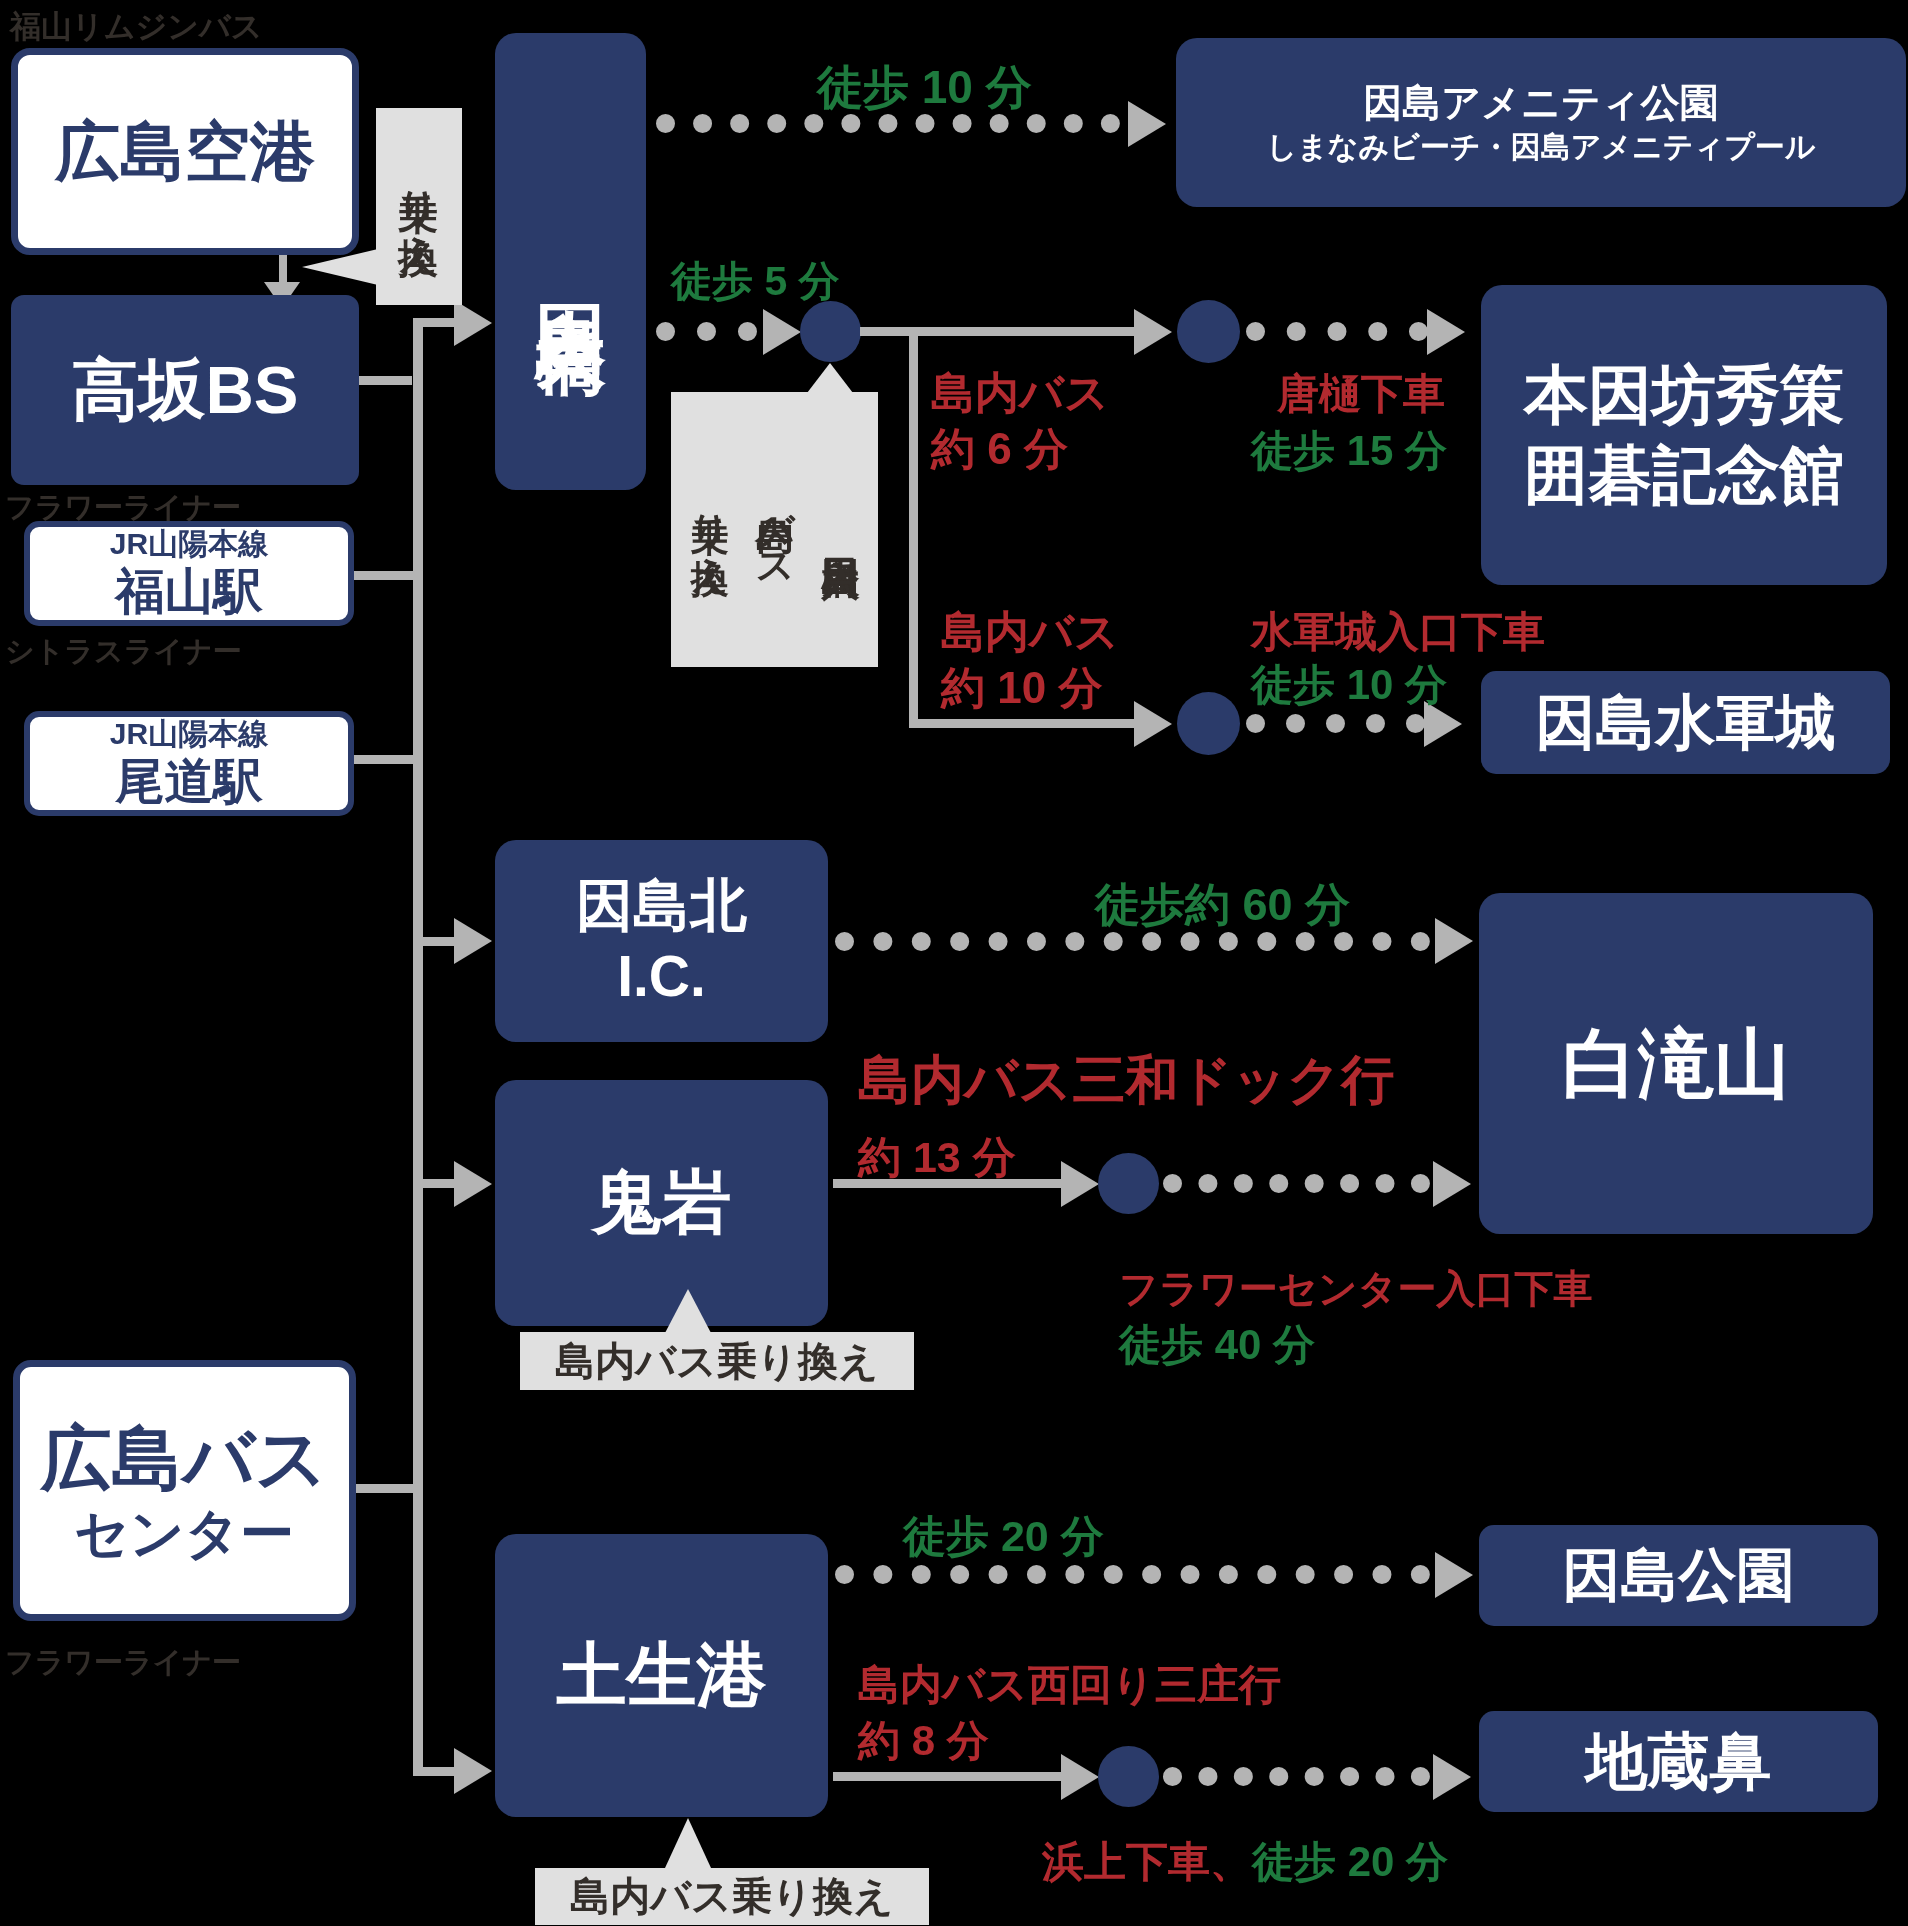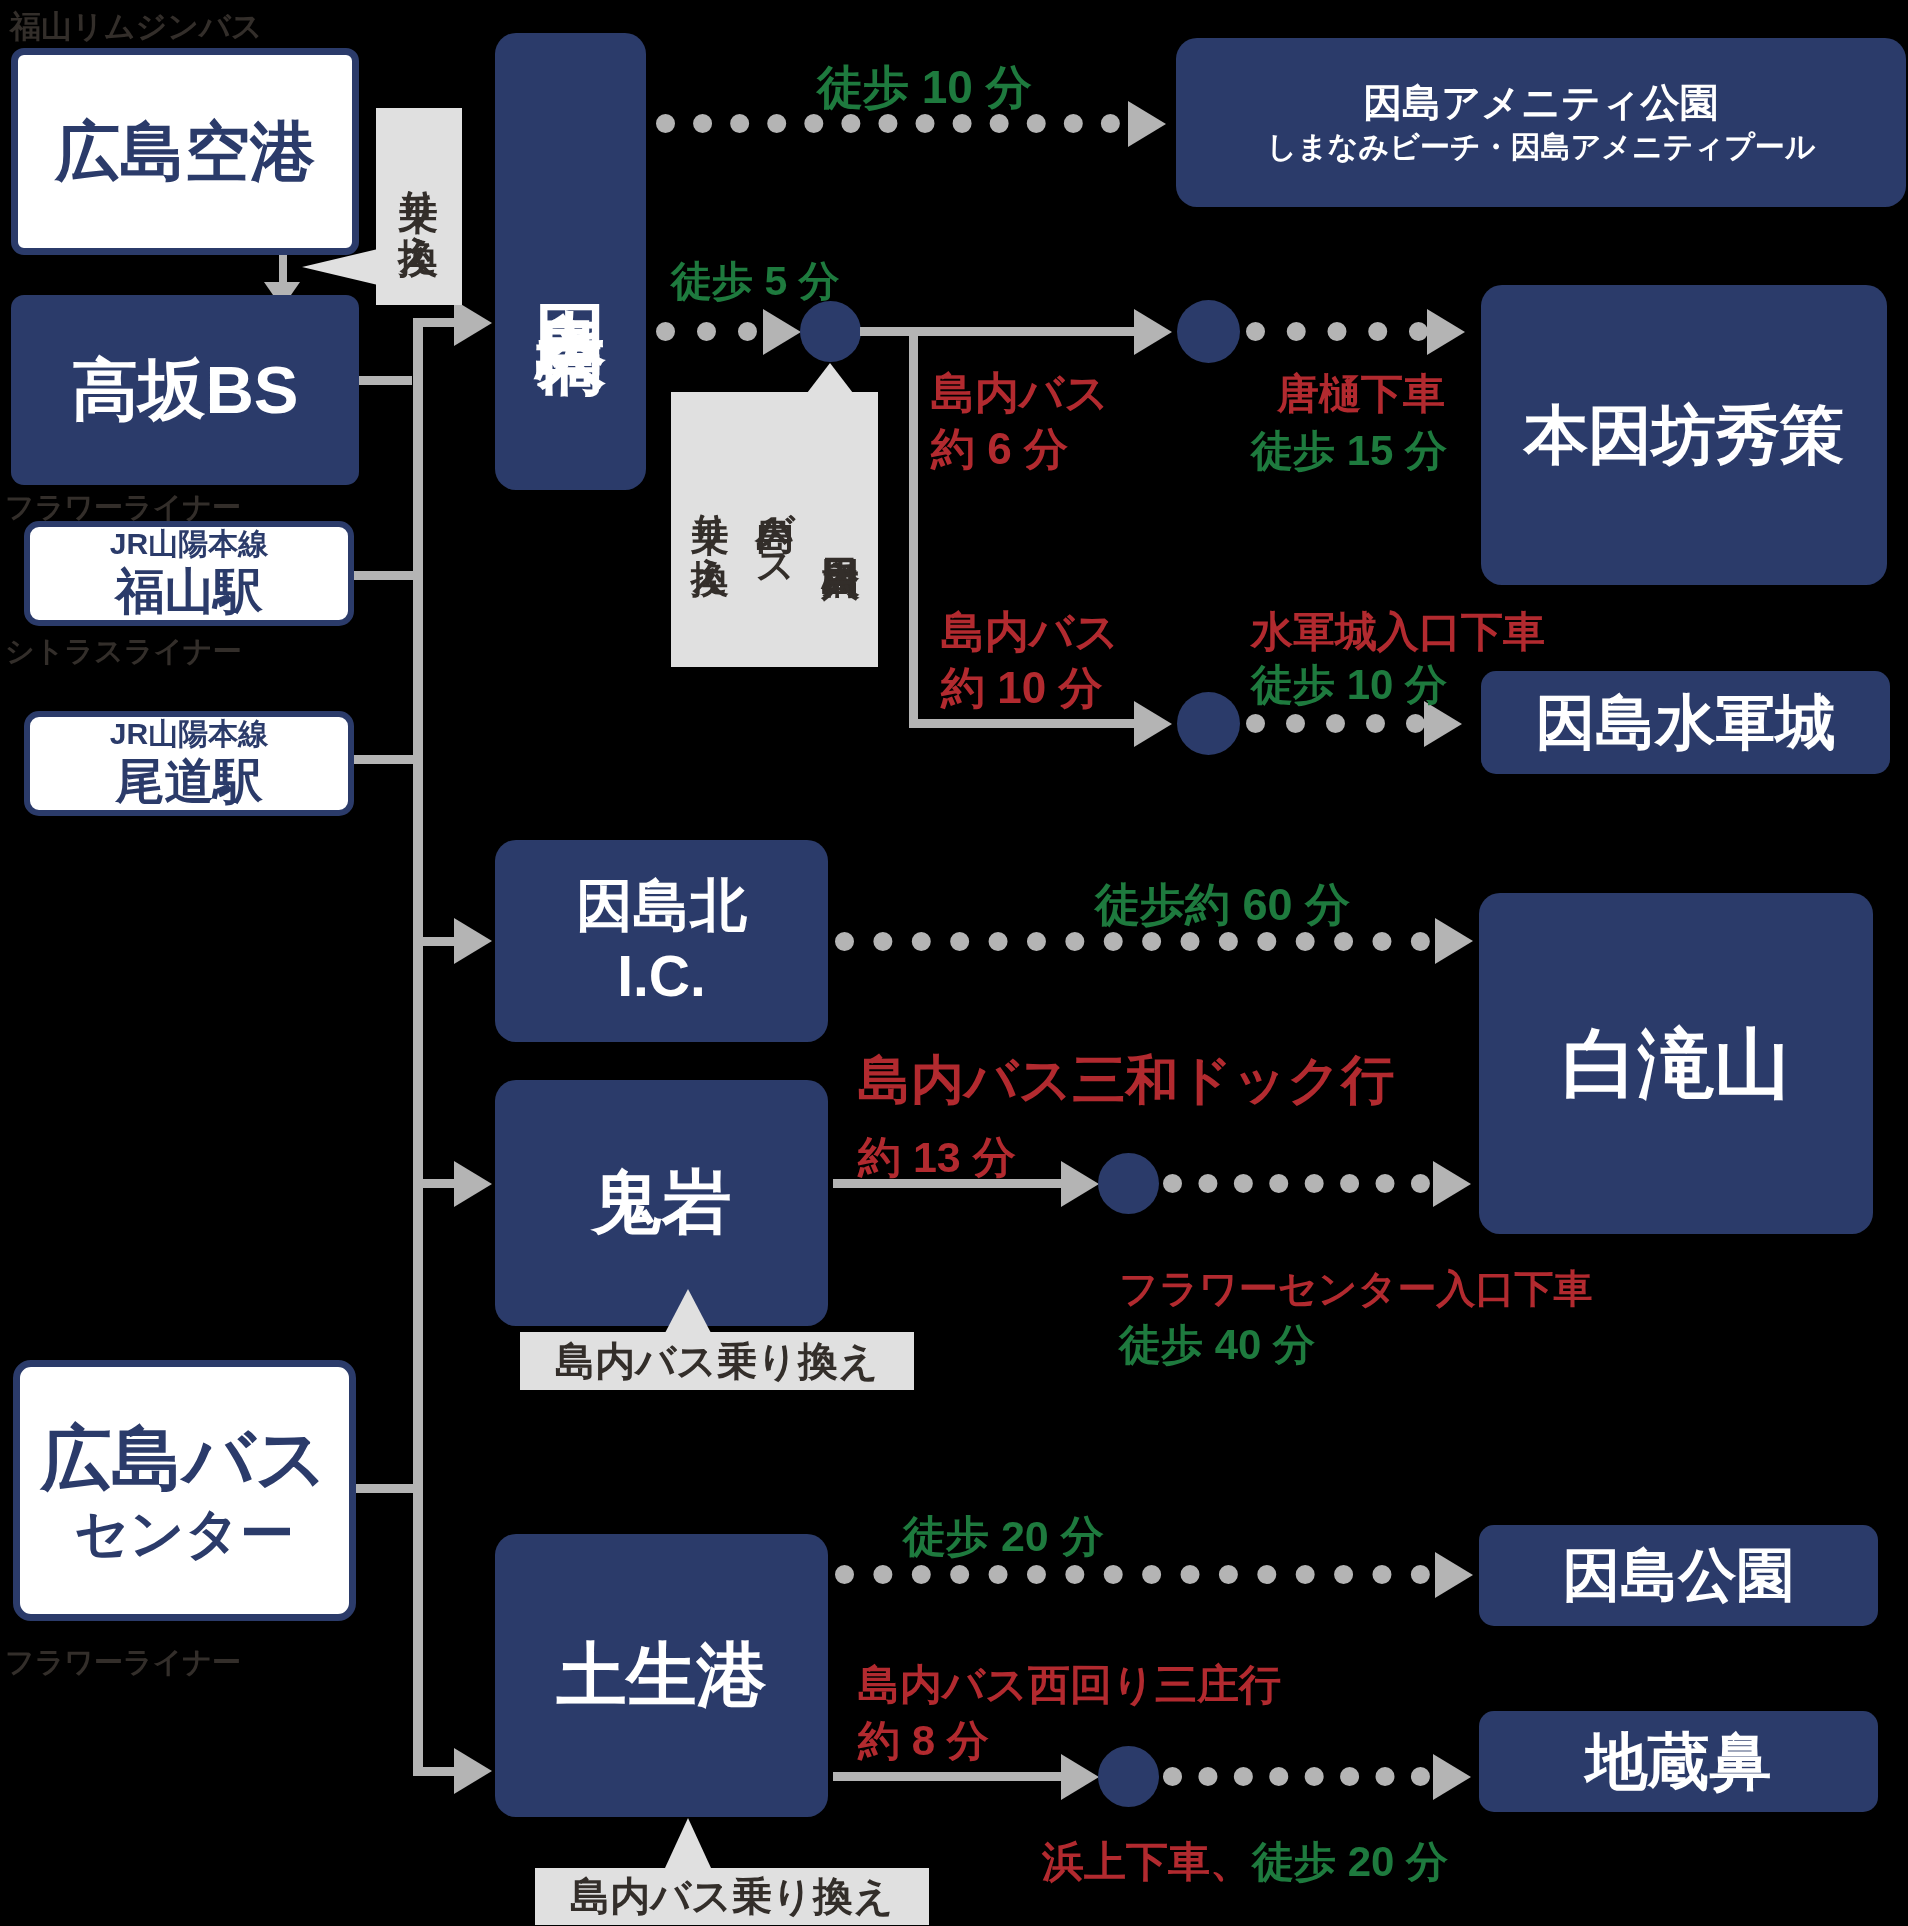--- a/index.html
+++ b/index.html
@@ -11,21 +11,21 @@
     position:relative; width:1909px; height:1926px; background:#000;
     font-family:"Liberation Sans","DejaVu Sans",sans-serif; overflow:hidden;
   }
   .abs{position:absolute;}
   .navy-box{
     background:var(--navy); color:var(--white); border-radius:21px;
     display:flex; flex-direction:column; align-items:center; justify-content:center;
     font-weight:bold; text-align:center; line-height:1.25;
   }
   .white-box{
-    background:var(--white); color:var(--navy); border:7px solid var(--navy); border-radius:13px;
+    background:var(--white); color:var(--navy); border:7px solid var(--navy); border-radius:19px;
     display:flex; flex-direction:column; align-items:center; justify-content:center;
     font-weight:bold; text-align:center; line-height:1.2; box-sizing:border-box;
   }
   .gray-label{
     background:var(--lightgray); color:var(--dark); font-weight:bold;
     display:flex; align-items:center; justify-content:center; text-align:center;
   }
   .hline{background:var(--gray); height:9px;}
   .vline{background:var(--gray); width:9px;}
   .dotline{height:0; border-top:19px dotted var(--gray);}
@@ -193,20 +193,21 @@
     <div class="darktxt lbl" style="font-size:40px;">島内バス乗り換え</div>
   </div>
 
   <div class="abs navy-box" style="left:1176px;top:38px;width:730px;height:169px;">
     <div style="font-size:39px;">因島アメニティ公園</div>
     <div style="font-size:30px;font-weight:bold;">しまなみビーチ・因島アメニティプール</div>
   </div>
 
   <div class="abs navy-box" style="left:1481px;top:285px;width:406px;height:300px;">
     <div style="font-size:64px;">本因坊秀策</div>
+    <div style="font-size:64px;">囲碁記念館</div>
   </div>
 
   <div class="abs navy-box" style="left:1481px;top:671px;width:409px;height:103px;border-radius:15px;">
     <div style="font-size:60px;">因島水軍城</div>
   </div>
 
   <div class="abs navy-box" style="left:1479px;top:893px;width:394px;height:341px;">
     <div style="font-size:76px;">白滝山</div>
   </div>
 

